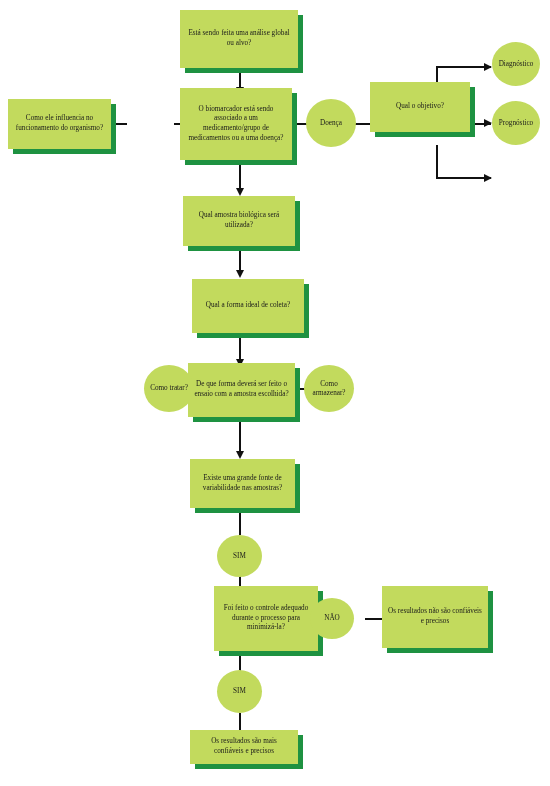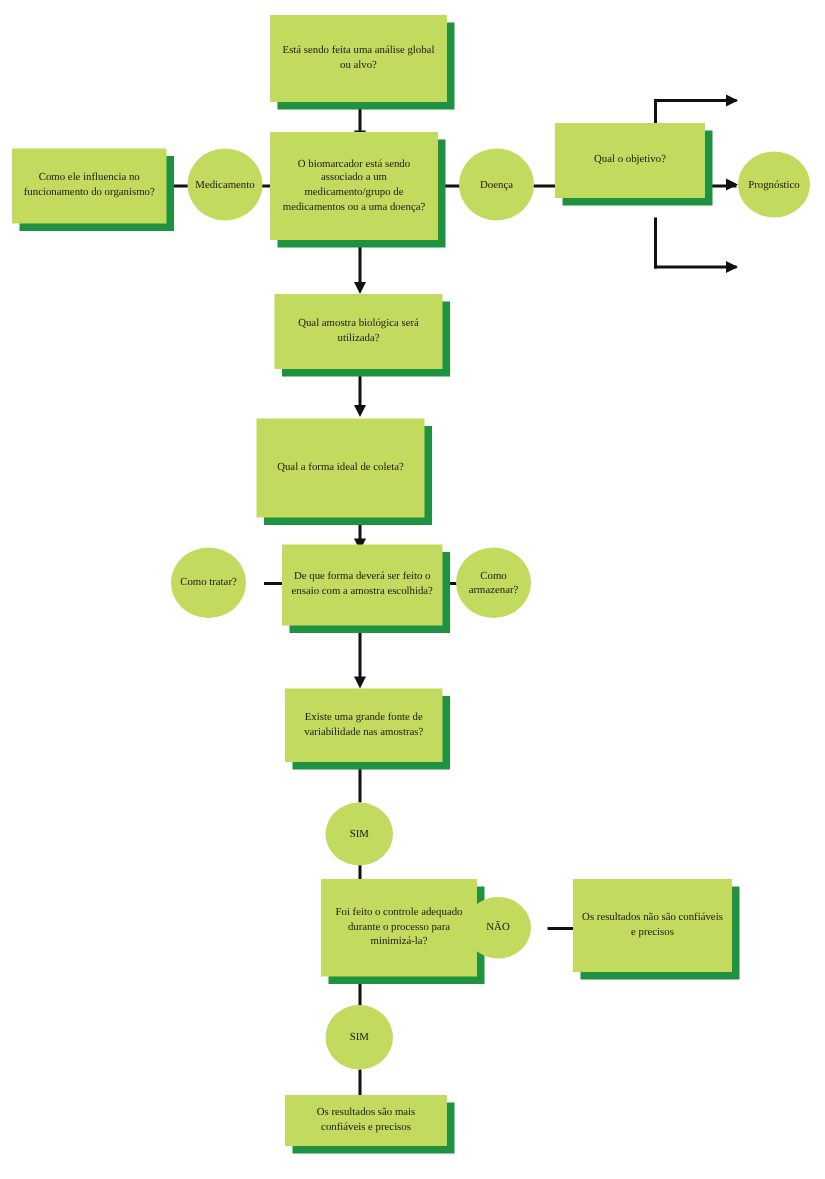--- a/index.html
+++ b/index.html
@@ -108,55 +108,55 @@
   <div class="ln v" style="left:239px;top:713px;height:19px;"></div>
 
   <div class="node box" style="left:180px;top:10px;width:118px;height:58px;font-size:7.2px;">
     <span>Está sendo feita uma análise global ou alvo?</span>
   </div>
 
   <div class="node box" style="left:180px;top:88px;width:112px;height:72px;font-size:7.2px;">
     <span>O biomarcador está sendo associado a um medicamento/grupo de medicamentos ou a uma doença?</span>
   </div>
 
-  <div class="node ell" style="left:125px;top:99px;width:50px;height:48px;font-size:7.2px;">
-    <span>Medicamento</span>
-  </div>
 
   <div class="node box" style="left:8px;top:99px;width:103px;height:50px;font-size:7.2px;">
     <span>Como ele influencia no funcionamento do organismo?</span>
   </div>
 
   <div class="node ell" style="left:306px;top:99px;width:50px;height:48px;font-size:7.2px;">
     <span>Doença</span>
   </div>
 
   <div class="node box" style="left:370px;top:82px;width:100px;height:50px;font-size:7.2px;">
     <span>Qual o objetivo?</span>
   </div>
 
+  <div class="node ell" style="left:492px;top:42px;width:48px;height:44px;font-size:7.2px;">
+    <span>Diagnóstico</span>
+  </div>
 
   <div class="node ell" style="left:492px;top:101px;width:48px;height:44px;font-size:7.2px;">
     <span>Prognóstico</span>
   </div>
 
 
   <div class="node box" style="left:183px;top:196px;width:112px;height:50px;font-size:7.2px;">
     <span>Qual amostra biológica será utilizada?</span>
   </div>
 
-  <div class="node box" style="left:171px;top:279px;width:112px;height:66px;font-size:7.2px;font-family:Liberation Serif, serif;">
+  <div class="node box" style="left:192px;top:279px;width:112px;height:54px;font-size:7.2px;font-family:Liberation Serif, serif;">
     <span>Qual a forma ideal de coleta?</span>
   </div>
 
   <div class="node box" style="left:188px;top:363px;width:107px;height:54px;font-size:7.2px;font-family:Liberation Serif, serif;">
     <span>De que forma deverá ser feito o ensaio com a amostra escolhida?</span>
   </div>
 
-  <div class="node ell" style="left:114px;top:365px;width:50px;height:47px;font-size:7.2px;align-items:center;">
+  <div class="node ell" style="left:144px;top:365px;width:50px;height:47px;font-size:7.2px;align-items:center;">
     <span>Como tratar?</span>
   </div>
 
   <div class="node ell" style="left:304px;top:365px;width:50px;height:47px;font-size:7.2px;">
     <span>Como armazenar?</span>
   </div>
 
   <div class="node box" style="left:190px;top:459px;width:105px;height:49px;font-size:7.2px;">
     <span>Existe uma grande fonte de variabilidade nas amostras?</span>
   </div>

